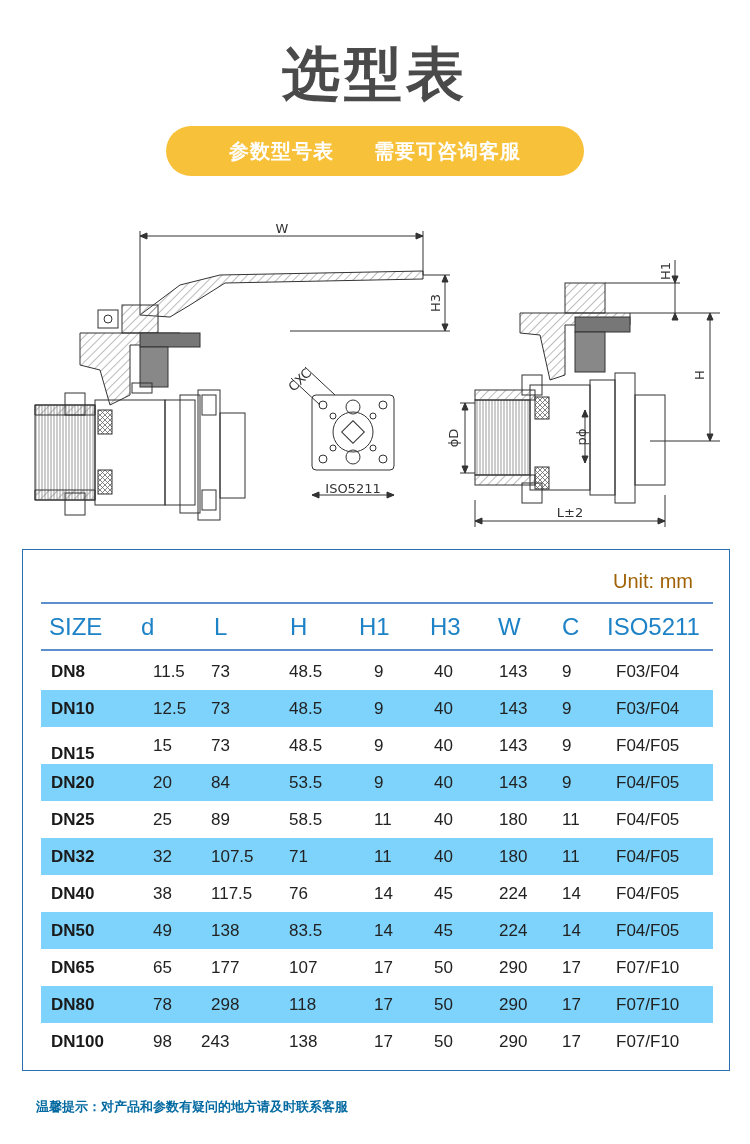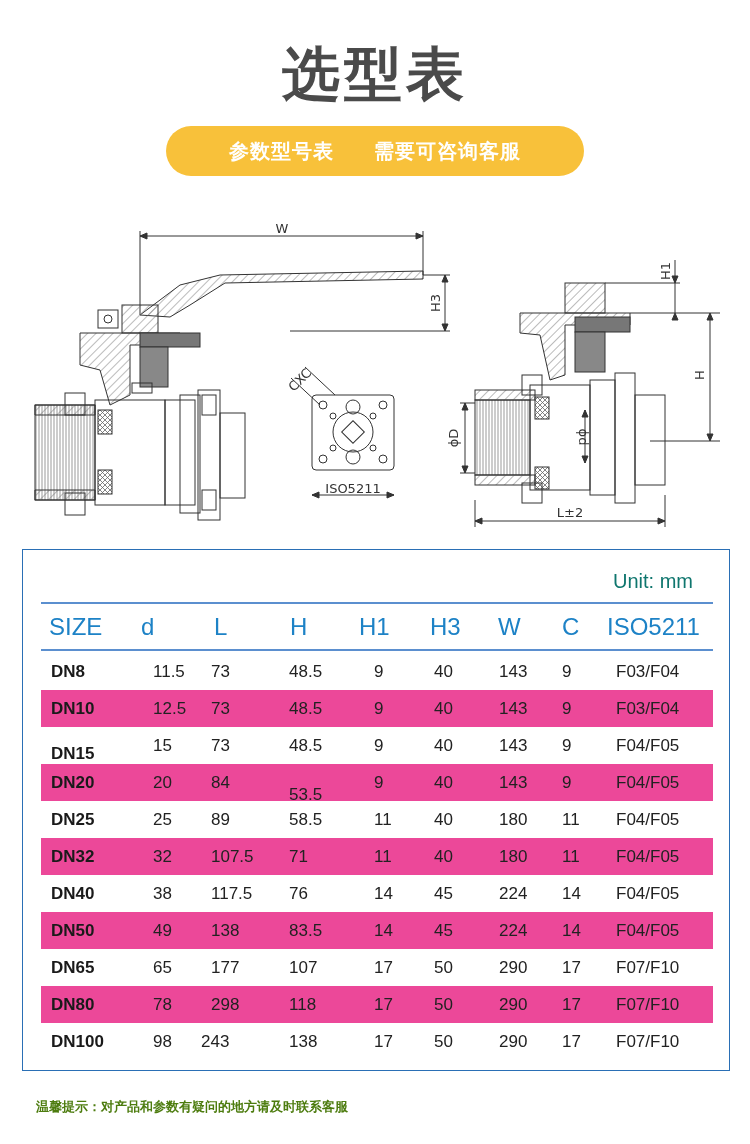--- a/index.html
+++ b/index.html
@@ -31,41 +31,41 @@
   .table-head {
     position: absolute; left: 0; top: 0; width: 100%; height: 52px;
   }
   .table-title {
     position: absolute; left: 18px; top: 13px;
     font-size: 24px; font-weight: bold; color: #1d82c6;
     font-family: "DejaVu Sans", sans-serif;
   }
   .table-title .t2 { margin-left: 14px; font-family: "Liberation Sans", sans-serif; }
   .unit {
-    position: absolute; right: 36px; top: 20px; font-size: 20px; color: #0f766e;
+    position: absolute; right: 36px; top: 20px; font-size: 20px; color: #a16207;
     font-family: "Liberation Sans", sans-serif;
   }
   .rule { position: absolute; left: 18px; width: 672px; height: 2px; background: #5b8fcf; }
   .rule.r1 { top: 52px; }
   .rule.r2 { top: 99px; }
 
   .col-headers {
     position: absolute; left: 0; top: 56px; width: 100%; height: 42px;
     color: #1d82c6; font-size: 24px; font-family: "Liberation Sans", sans-serif;
   }
   .rows { position: absolute; left: 18px; top: 103px; width: 672px; }
   .row { position: relative; height: 37px; font-size: 17px; color: #222; font-family: "Liberation Sans", sans-serif; }
-  .row.alt { background: #ec4899; }
+  .row.alt { background: #7dd3fc; }
   .cell { position: absolute; top: 0; height: 100%; display: flex; align-items: center; }
   .col-headers .cell { height: 42px; }
   .row .cell.size { font-weight: bold; color: #1a1a1a; }
 
   .footer-note {
     position: absolute; left: 36px; top: 1098px;
-    font-size: 13px; font-weight: bold; color: #4d7c0f;
+    font-size: 13px; font-weight: bold; color: #0369a1;
     font-family: "DejaVu Sans", sans-serif;
   }
 </style>
 </head>
 <body>
 
 <div class="page-title">选型表</div>
 
 <div class="banner">
   <span>参数型号表</span>
@@ -243,21 +243,21 @@
         <div class="cell" style="left: 333px;">9</div>
         <div class="cell" style="left: 393px;">40</div>
         <div class="cell" style="left: 458px;">143</div>
         <div class="cell" style="left: 521px;">9</div>
         <div class="cell" style="left: 575px;">F04/F05</div>
       </div>
       <div class="row alt">
         <div class="cell size" style="left: 10px;">DN20</div>
         <div class="cell" style="left: 112px;">20</div>
         <div class="cell" style="left: 170px;">84</div>
-        <div class="cell" style="left: 248px; margin-top: 12px;">53.5</div>
+        <div class="cell" style="left: 248px;">53.5</div>
         <div class="cell" style="left: 333px;">9</div>
         <div class="cell" style="left: 393px;">40</div>
         <div class="cell" style="left: 458px;">143</div>
         <div class="cell" style="left: 521px;">9</div>
         <div class="cell" style="left: 575px;">F04/F05</div>
       </div>
       <div class="row">
         <div class="cell size" style="left: 10px;">DN25</div>
         <div class="cell" style="left: 112px;">25</div>
         <div class="cell" style="left: 170px;">89</div>

